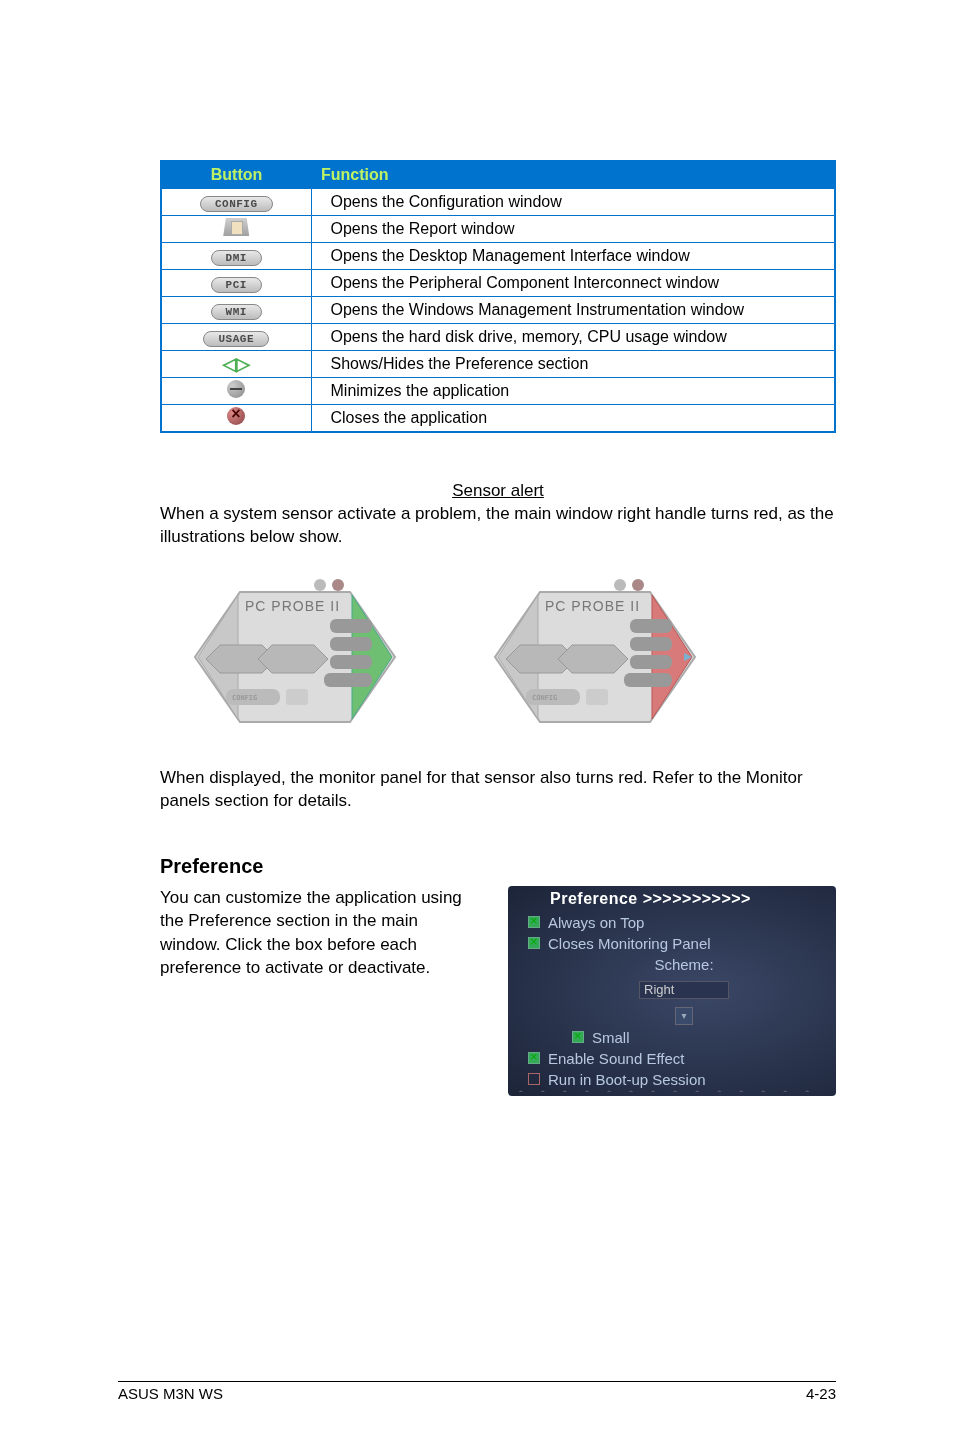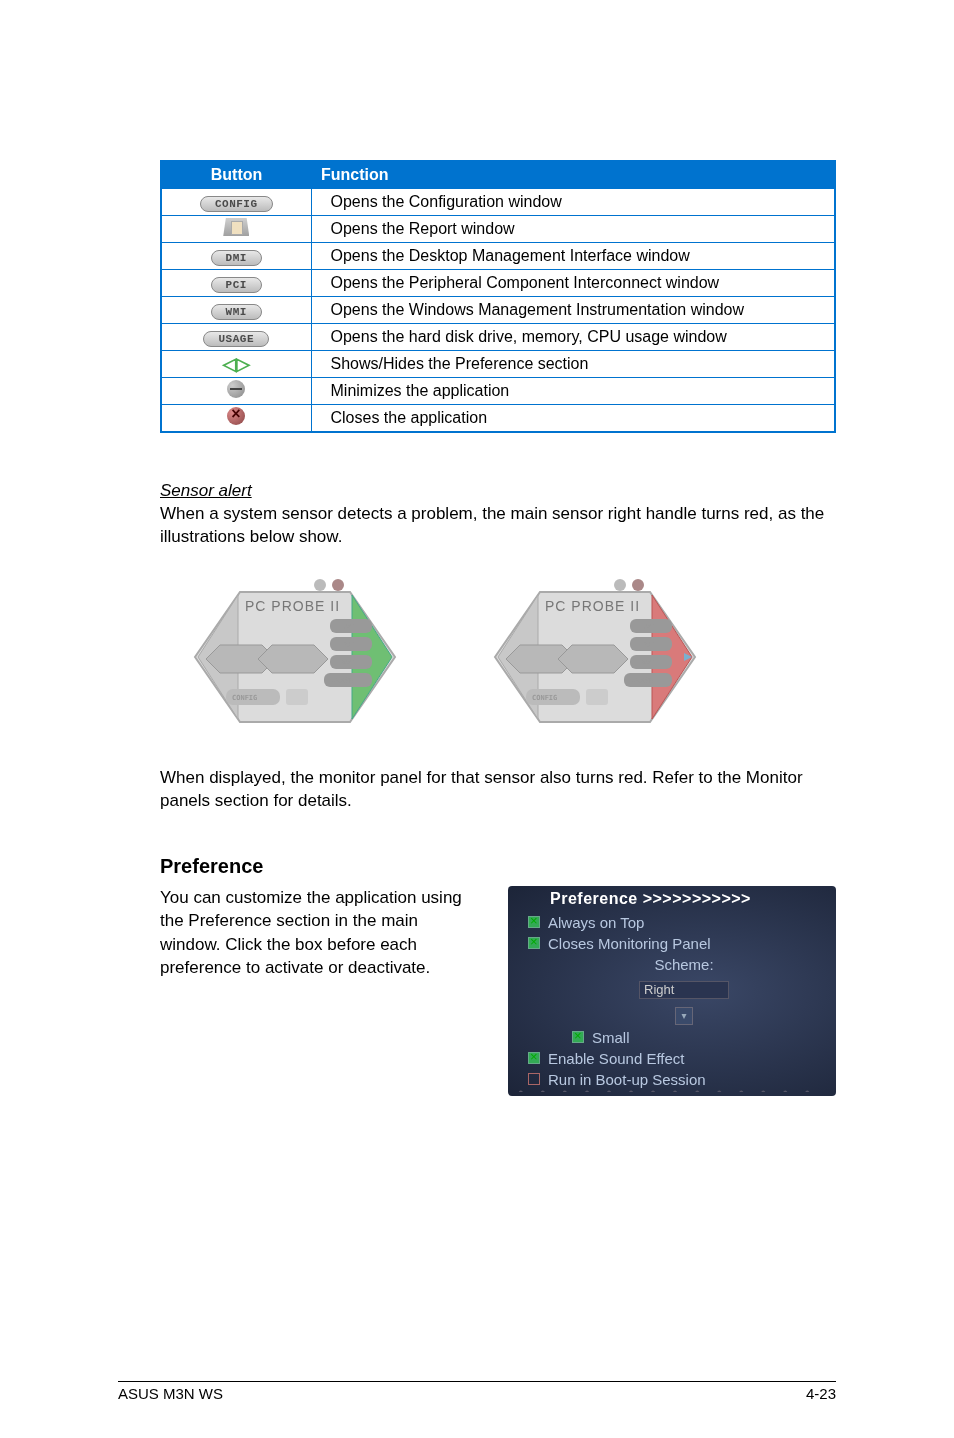--- a/index.html
+++ b/index.html
@@ -11,21 +11,21 @@
       position: relative;
       padding: 160px 118px 0 160px;
     }
     .button-table {
       border-collapse: collapse;
       width: 100%;
       border: 2px solid #0073cf;
     }
     .button-table th {
       background: #0073cf;
-      color: #ffffff;
+      color: #bef264;
       font-weight: bold;
       text-align: left;
       padding: 4px 10px;
       font-size: 16px;
     }
     .button-table th:first-child { text-align: center; width: 150px; }
     .button-table td {
       border: 1px solid #0073cf;
       padding: 4px 19px;
       font-size: 16px;
@@ -70,24 +70,24 @@
     }
     .close-icon {
       display: inline-block; width: 18px; height: 18px; border-radius: 50%;
       background: radial-gradient(circle at 30% 30%, #d88, #844);
       position: relative;
     }
     .close-icon::after {
       content: "×"; position: absolute; left: 4px; top: -2px; color: #400; font-size: 16px; font-weight: bold;
     }
     .sensor-heading {
-      font-style: italic;
       text-decoration: underline;
       font-size: 17px;
       margin-top: 48px;
+      text-align: center;
     }
     .body-text { font-size: 17px; line-height: 1.35; margin-top: 2px; }
     .hexes { display: flex; gap: 70px; margin-top: 18px; margin-left: 20px; }
     .hex-wrap { position: relative; width: 230px; height: 180px; }
     .hex-wrap svg { width: 100%; height: 100%; }
     .hex-label {
       font-family: "Arial Black", sans-serif; font-size: 14px; fill: #777; letter-spacing: 1px;
     }
     .tiny-btn { fill: #999; font-size: 7px; font-family: monospace; font-weight: bold; }
     .pref-heading { font-size: 20px; font-weight: bold; margin-top: 42px; }
@@ -178,21 +178,21 @@
       <td>Minimizes the application</td>
     </tr>
     <tr>
       <td><span class="close-icon"></span></td>
       <td>Closes the application</td>
     </tr>
   </tbody>
 </table>
 
 <p class="sensor-heading">Sensor alert</p>
-<p class="body-text">When a system sensor detects a problem, the main sensor right handle turns red, as the illustrations below show.</p>
+<p class="body-text">When a system sensor activate a problem, the main window right handle turns red, as the illustrations below show.</p>
 
 <div class="hexes">
   <div class="hex-wrap">
     <svg viewBox="0 0 230 180">
       <polygon points="60,25 170,25 215,90 170,155 60,155 15,90" fill="#dcdcdc" stroke="#aaa" stroke-width="2"></polygon>
       <polygon points="172,28 212,90 172,152" fill="#6fbf73" stroke="#4a8" stroke-width="1"></polygon>
       <polygon points="58,28 18,90 58,152" fill="#c8c8c8" stroke="#aaa" stroke-width="1"></polygon>
       <circle cx="140" cy="18" r="6" fill="#bbb"></circle>
         <circle cx="158" cy="18" r="6" fill="#a88"></circle>
       <text x="65" y="44" class="hex-label">PC PROBE II</text>

